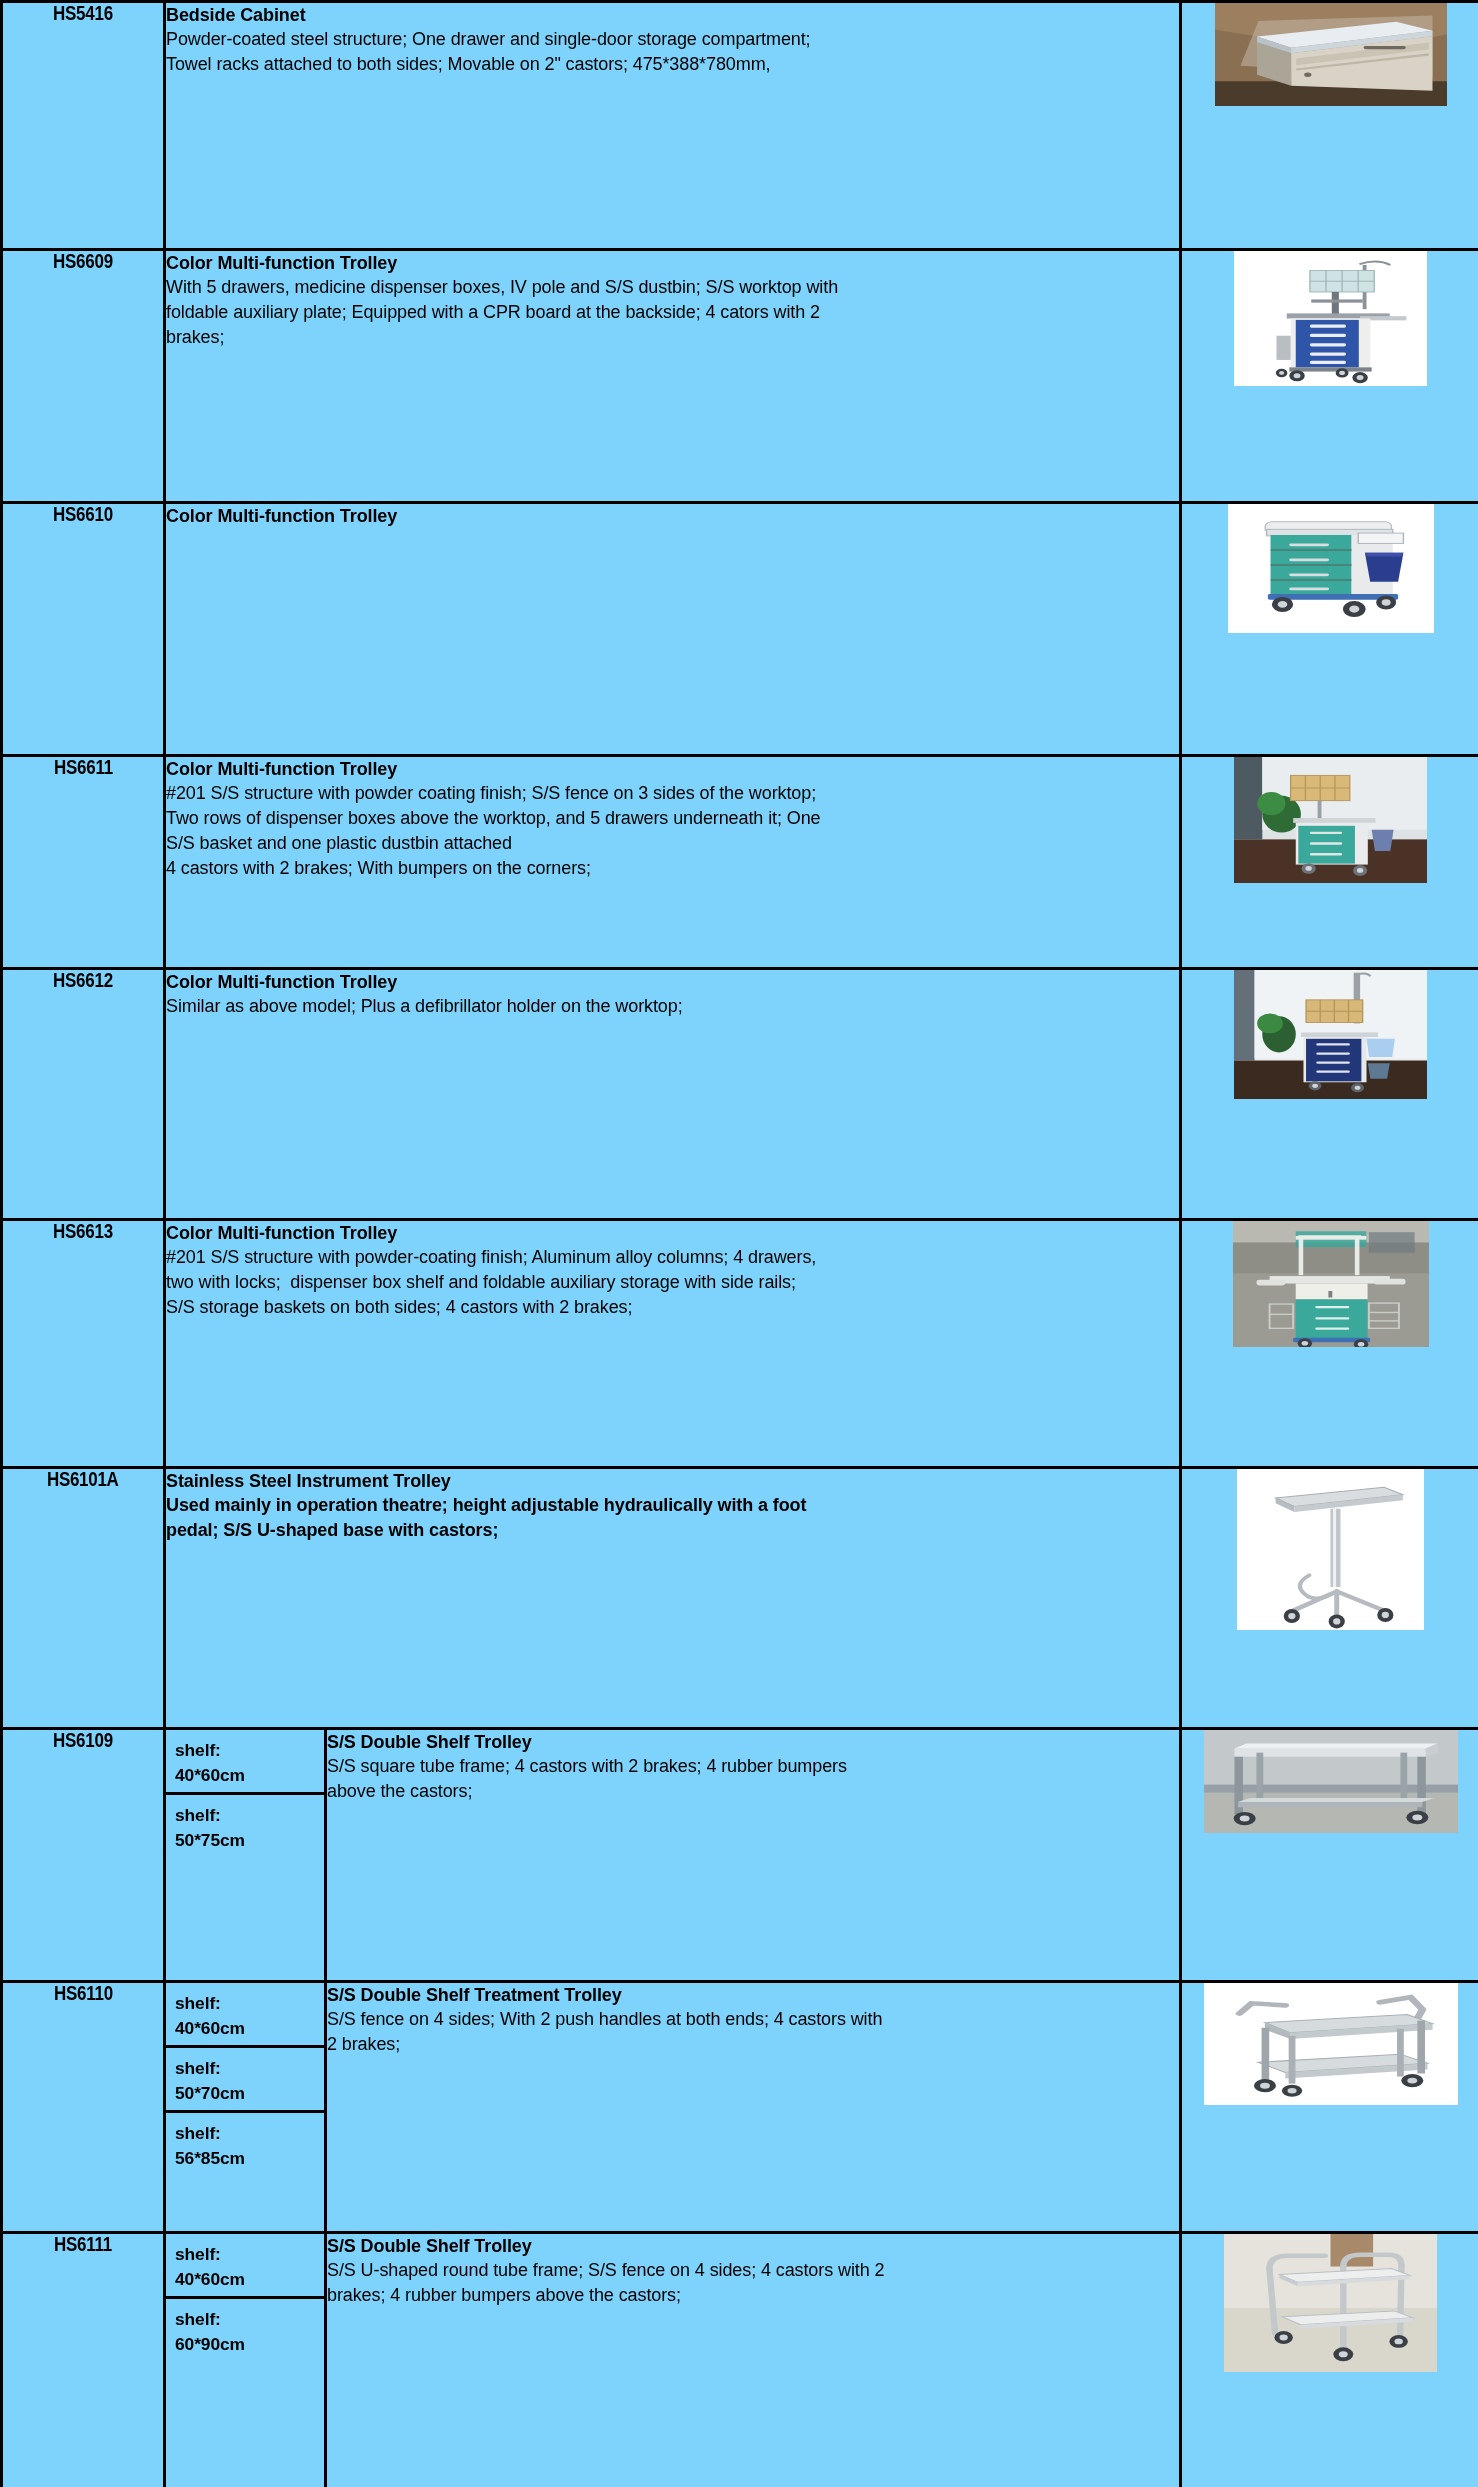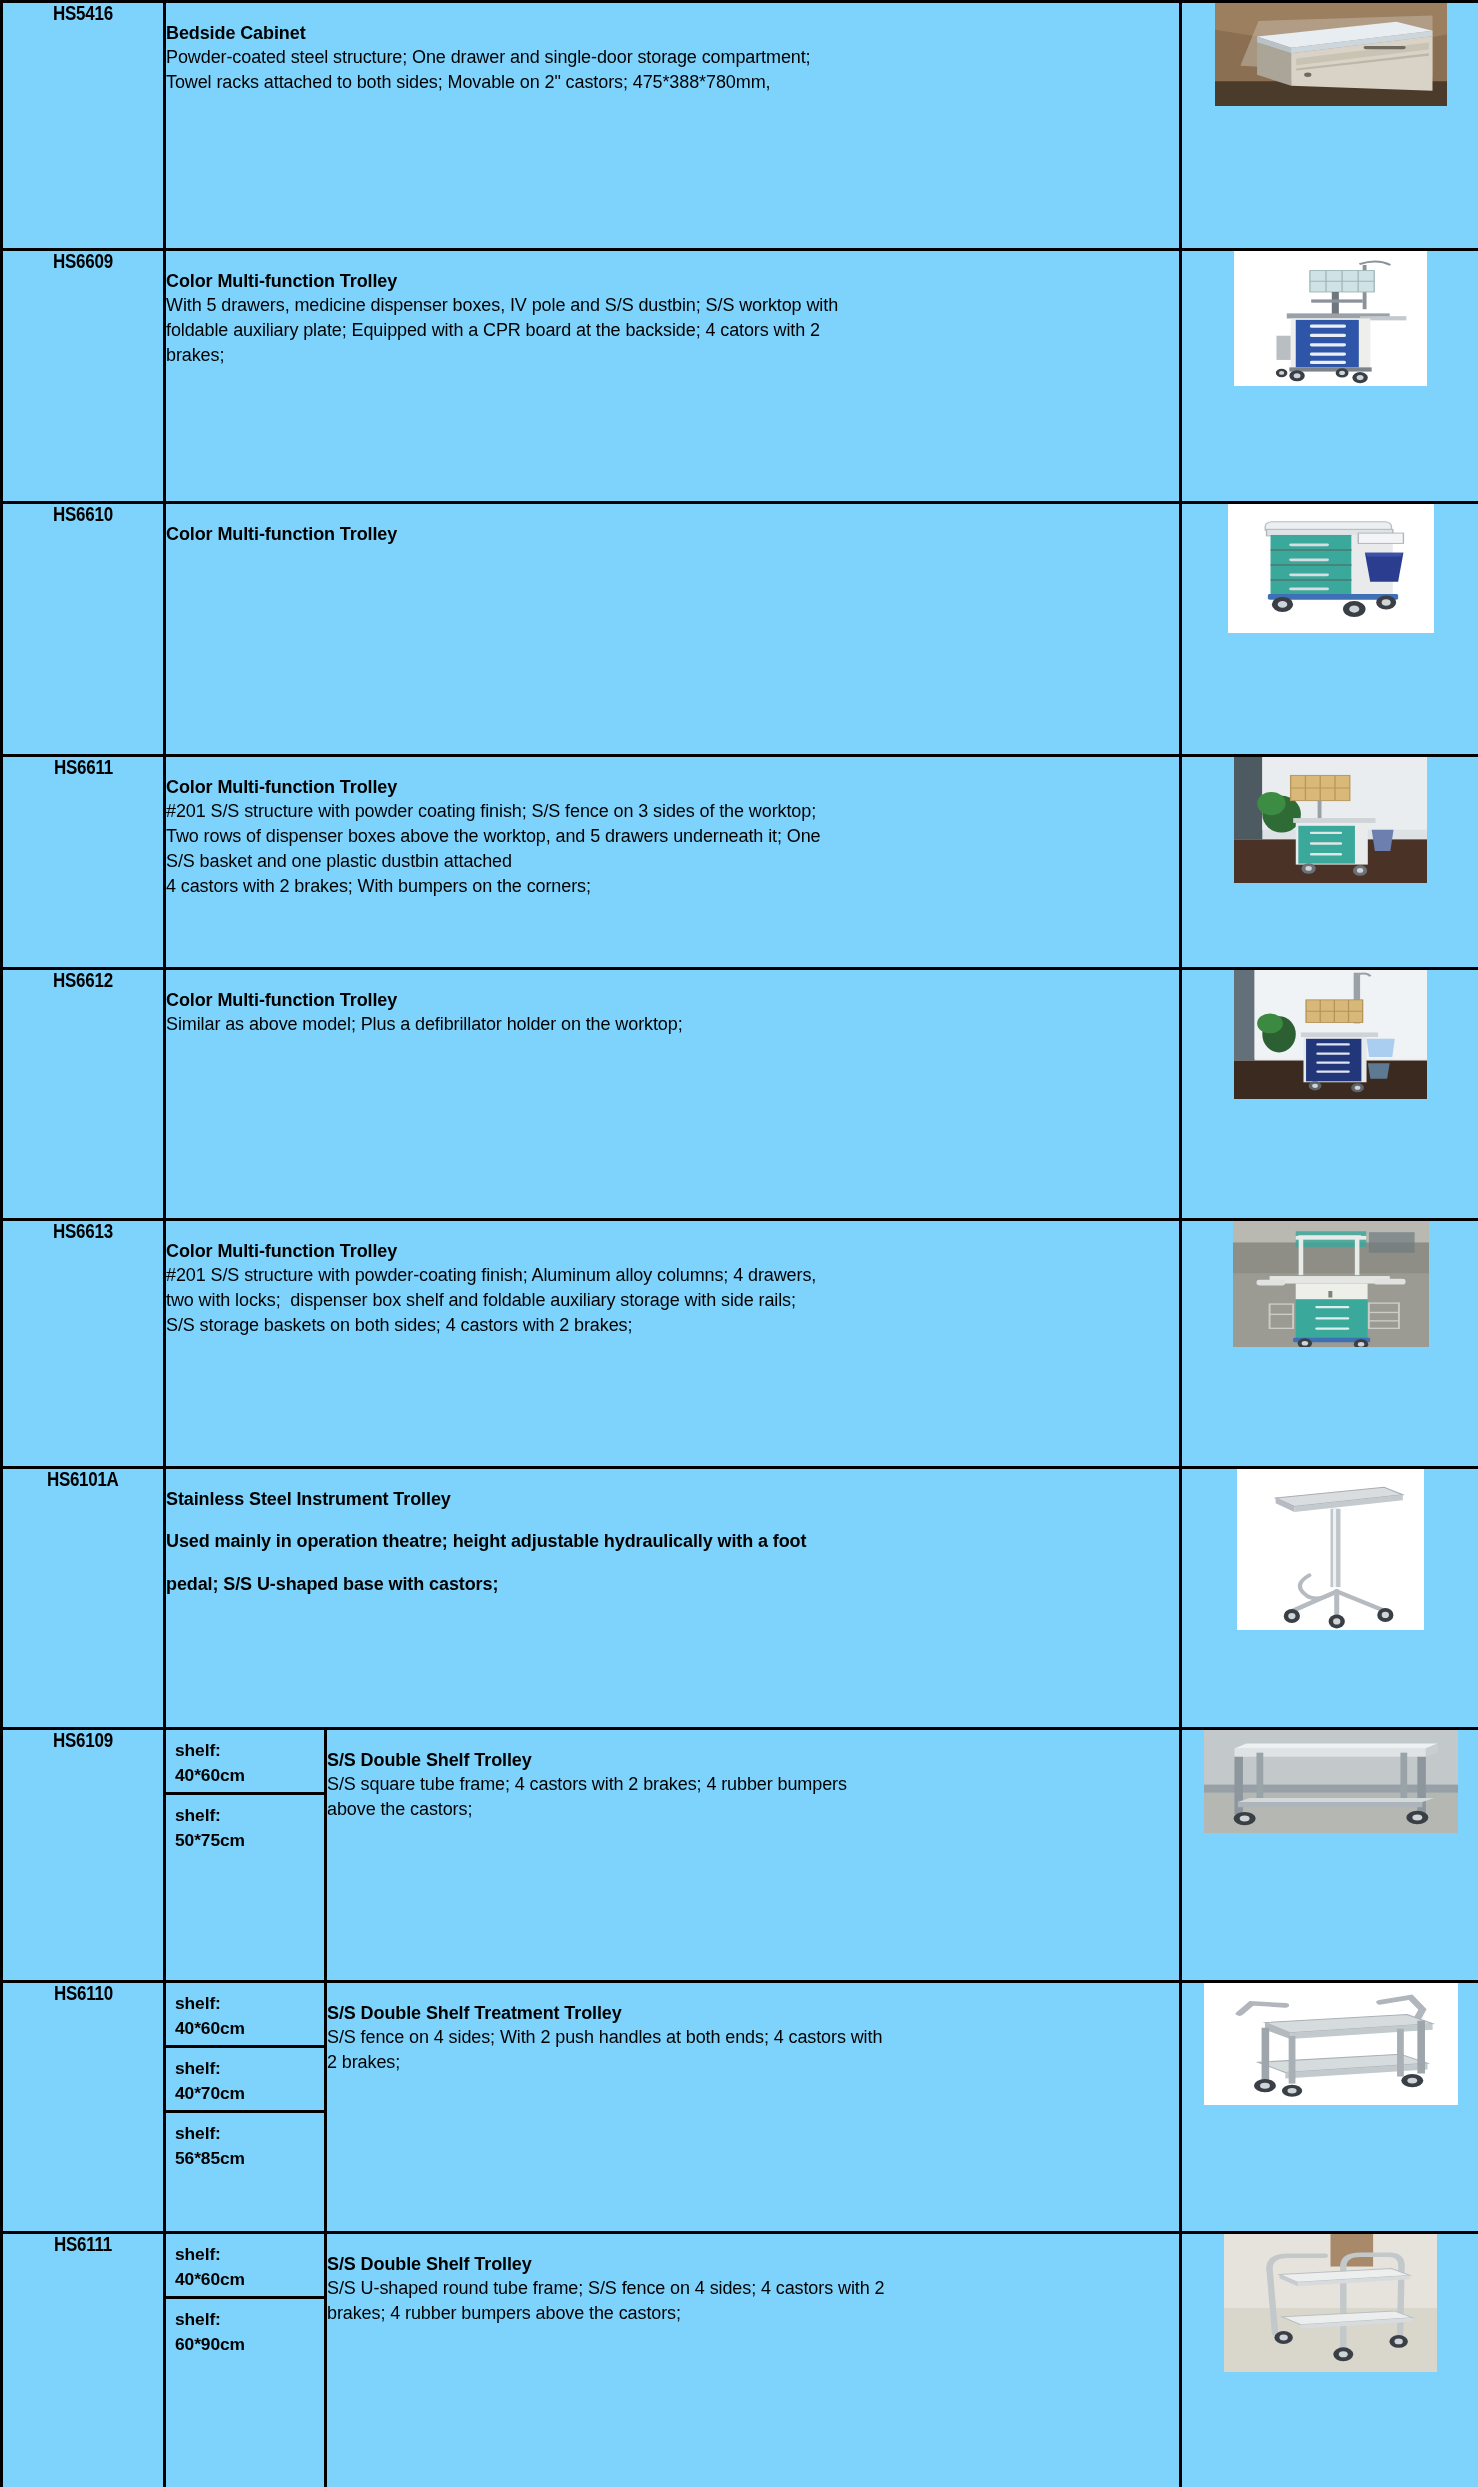--- a/index.html
+++ b/index.html
@@ -52,21 +52,21 @@
     letter-spacing: -0.1px;
     white-space: nowrap;
   }
   .body-line {
     font-weight: normal;
     font-size: 18px;
     line-height: 1.38;
     letter-spacing: -0.1px;
     white-space: pre;
   }
-  .body-line.bold, .title.bold { font-weight: bold; margin-top: 18px; }
+  .body-line.bold, .title.bold { font-weight: bold; }
 
   
   td.shelf-wrap { padding: 0; font-weight: bold; }
   table.shelf-inner {
     width: 100%;
     height: 100%;
     border-collapse: collapse;
     table-layout: fixed;
   }
   table.shelf-inner td {
@@ -443,21 +443,21 @@
             <tbody>
               <tr>
                 <td>
                   <div class="shelf-line">shelf:</div>
                   <div class="shelf-line">40*60cm</div>
                 </td>
               </tr>
               <tr>
                 <td>
                   <div class="shelf-line">shelf:</div>
-                  <div class="shelf-line">40*70cm</div>
+                  <div class="shelf-line">50*70cm</div>
                 </td>
               </tr>
               <tr>
                 <td>
                   <div class="shelf-line">shelf:</div>
                   <div class="shelf-line">56*85cm</div>
                 </td>
               </tr>
             </tbody>
           </table>

